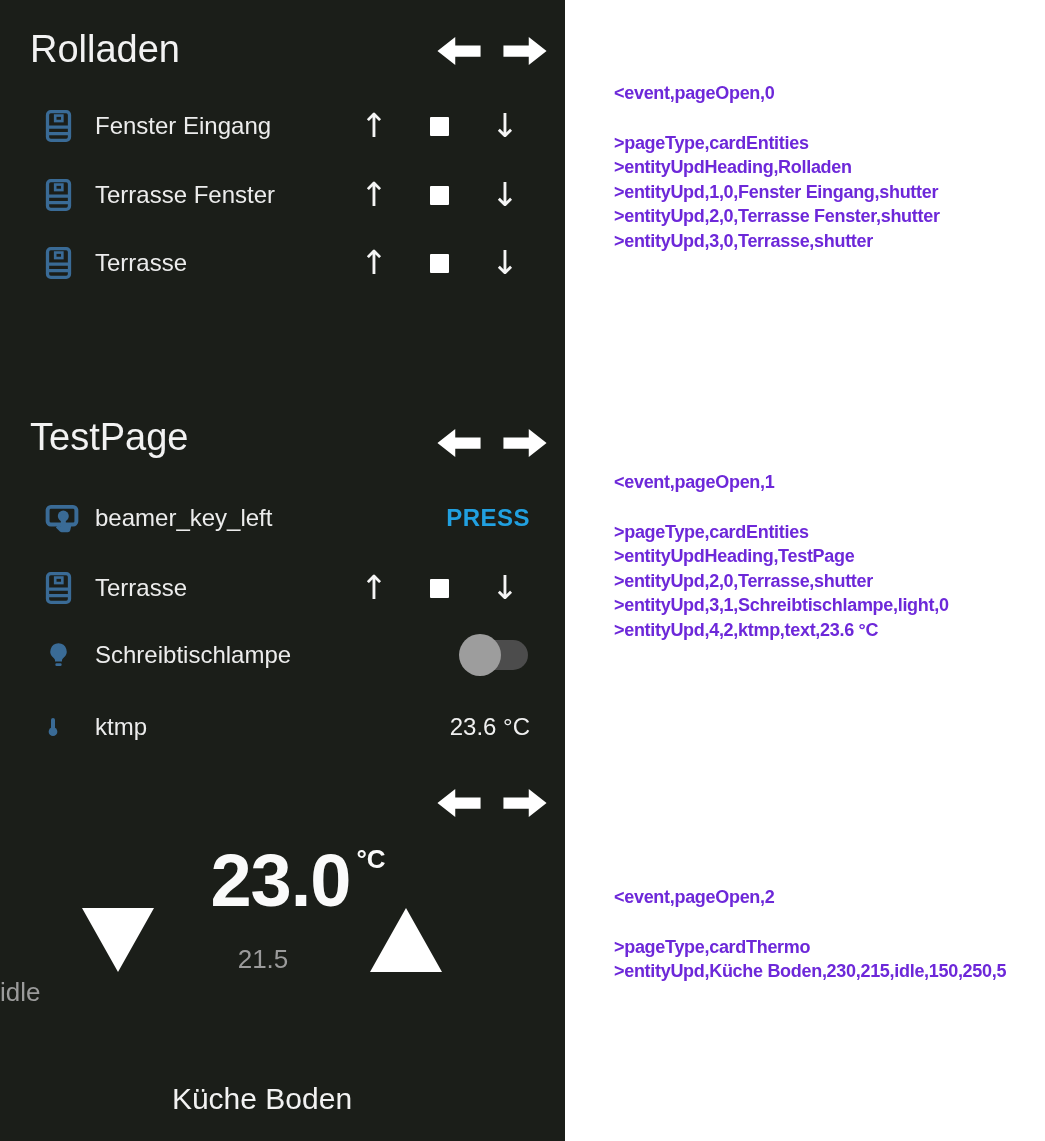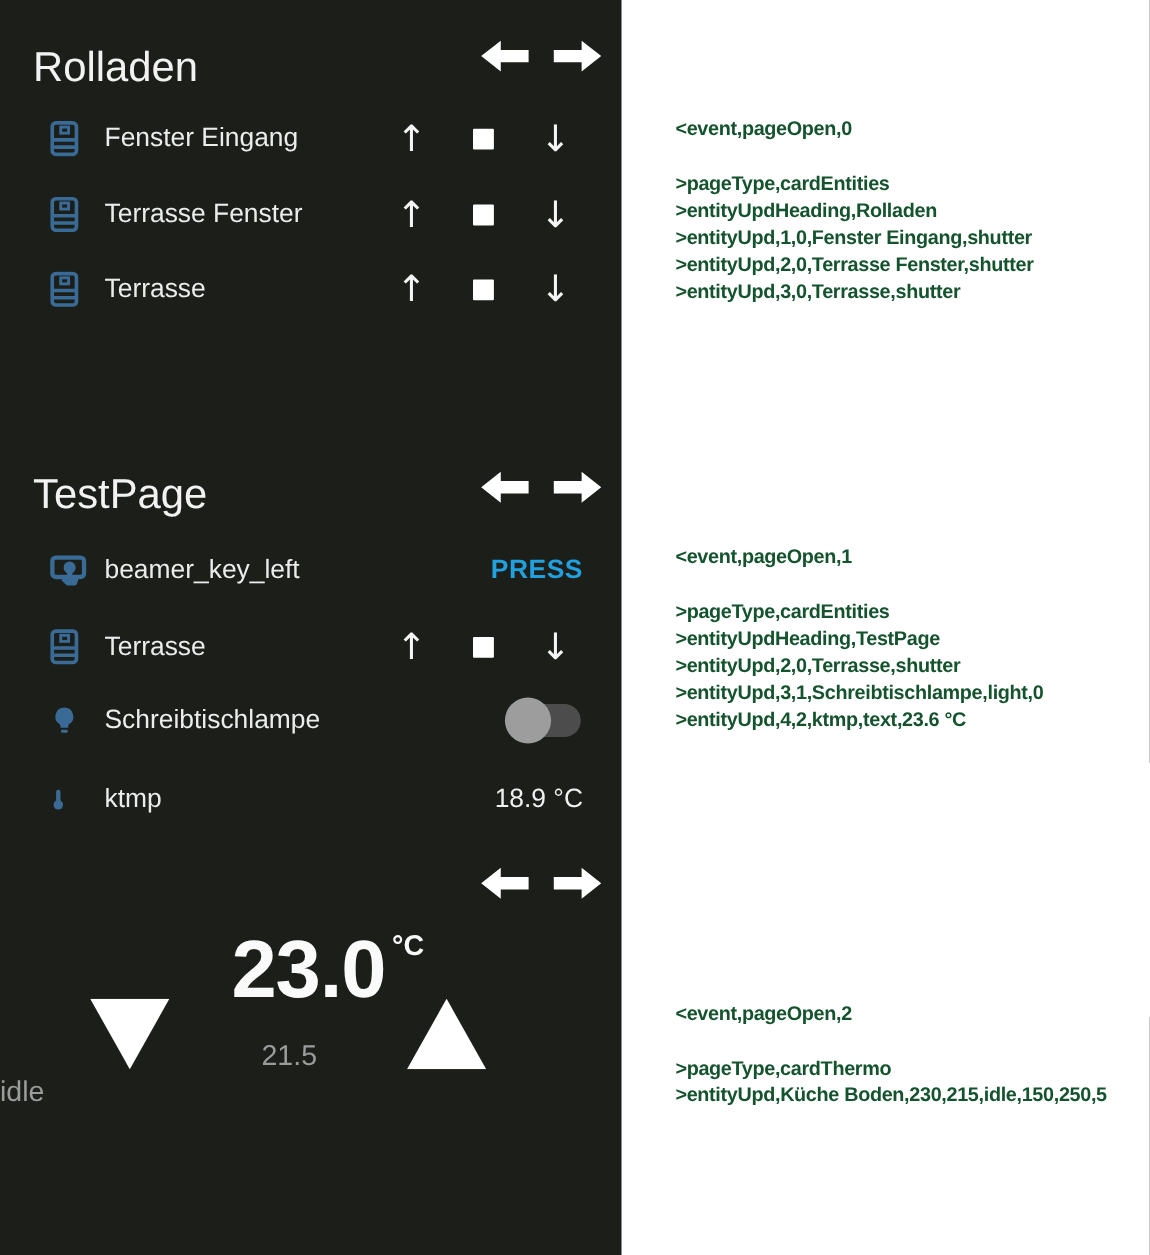--- a/index.html
+++ b/index.html
@@ -5,21 +5,21 @@
   * { margin: 0; padding: 0; box-sizing: border-box; }
   html, body { width: 1045px; height: 1141px; background: #ffffff; overflow: hidden;
                font-family: "Liberation Sans", sans-serif; }
   .stage { position: relative; width: 1045px; height: 1141px; }
 
   
   .panel { position: absolute; left: 0; top: 0; width: 565px; height: 1141px;
            background: #1b1e19; }
 
   .heading { position: absolute; left: 30px; color: #f2f2f2; font-size: 38px;
-             line-height: 38px; font-weight: 400; letter-spacing: 0; margin-top: 13px; }
+             line-height: 38px; font-weight: 400; letter-spacing: 0; }
 
   .nav { position: absolute; left: 436px; width: 112px; display: flex;
          justify-content: space-between; }
   .nav button { background: none; border: none; padding: 0; cursor: pointer;
                 width: 46px; height: 30px; display: block; }
   .nav svg { display: block; }
 
   .row { position: absolute; left: 0; width: 565px; height: 48px;
          display: flex; align-items: center; padding-left: 17px; }
   .eicon { position: absolute; left: 45px; top: 50%; transform: translateY(-50%);
@@ -52,23 +52,23 @@
   .tri { position: absolute; background: none; border: none; padding: 0; cursor: pointer; }
   .tri svg { display: block; }
   .target { position: absolute; left: 0; top: 944px; width: 526px; text-align: center;
             color: #9b9b9b; font-size: 26px; }
   .state  { position: absolute; left: 0; top: 977px; width: 526px; text-align: left;
             color: #9b9b9b; font-size: 26px; }
   .thermo-title { position: absolute; left: 0; top: 1082px; width: 524px;
                   text-align: center; color: #f2f2f2; font-size: 30px; }
 
   
-  .log { position: absolute; left: 614px; color: #14532d; font-size: 18px;
+  .log { position: absolute; left: 614px; color: #6d28d9; font-size: 18px;
          font-weight: 700; line-height: 24.5px; letter-spacing: -0.3px;
-         white-space: nowrap; margin-top: 24px; }
+         white-space: nowrap; }
   .log-event { margin-bottom: 25px; }
 </style>
 </head>
 <body>
 
 <div class="stage">
   <div class="panel">
 
     <div class="heading" style="top:30px">Rolladen</div>
     <div class="nav" style="top:36px">
@@ -192,21 +192,21 @@
     </div>
 
     <div class="row" style="top:703px">
       <span class="eicon">
         <svg width="16" height="32" viewBox="0 0 24 30">
             <rect x="9" y="1.5" width="6" height="17" rx="3" fill="currentColor"></rect>
             <circle cx="12" cy="22" r="6.5" fill="currentColor"></circle>
           </svg>
       </span>
       <span class="ename">ktmp</span>
-      <span class="rvalue">18.9 °C</span>
+      <span class="rvalue">23.6 °C</span>
     </div>
 
     <div class="nav" style="top:788px">
       <button><span><svg width="46" height="30" viewBox="0 0 46 32">
               <polygon points="0,16 19,1 19,10 46,10 46,22 19,22 19,31" fill="#ffffff"></polygon>
             </svg></span></button>
       <button><span><svg width="46" height="30" viewBox="0 0 46 32">
               <polygon points="46,16 27,1 27,10 0,10 0,22 27,22 27,31" fill="#ffffff"></polygon>
             </svg></span></button>
     </div>
@@ -221,20 +221,21 @@
           </svg></span>
     </button>
     <button class="tri" style="left:370px; top:908px">
       <span><svg width="72" height="64" viewBox="0 0 72 64">
             <polygon points="36,0 72,64 0,64" fill="#ffffff"></polygon>
           </svg></span>
     </button>
 
     <div class="target">21.5</div>
     <div class="state">idle</div>
+    <div class="thermo-title">Küche Boden</div>
   </div>
 
   <div class="log" style="top:81px">
     <div class="log-event">&lt;event,pageOpen,0</div>
     <div class="log-line">&gt;pageType,cardEntities</div>
     <div class="log-line">&gt;entityUpdHeading,Rolladen</div>
     <div class="log-line">&gt;entityUpd,1,0,Fenster Eingang,shutter</div>
     <div class="log-line">&gt;entityUpd,2,0,Terrasse Fenster,shutter</div>
     <div class="log-line">&gt;entityUpd,3,0,Terrasse,shutter</div>
   </div>

